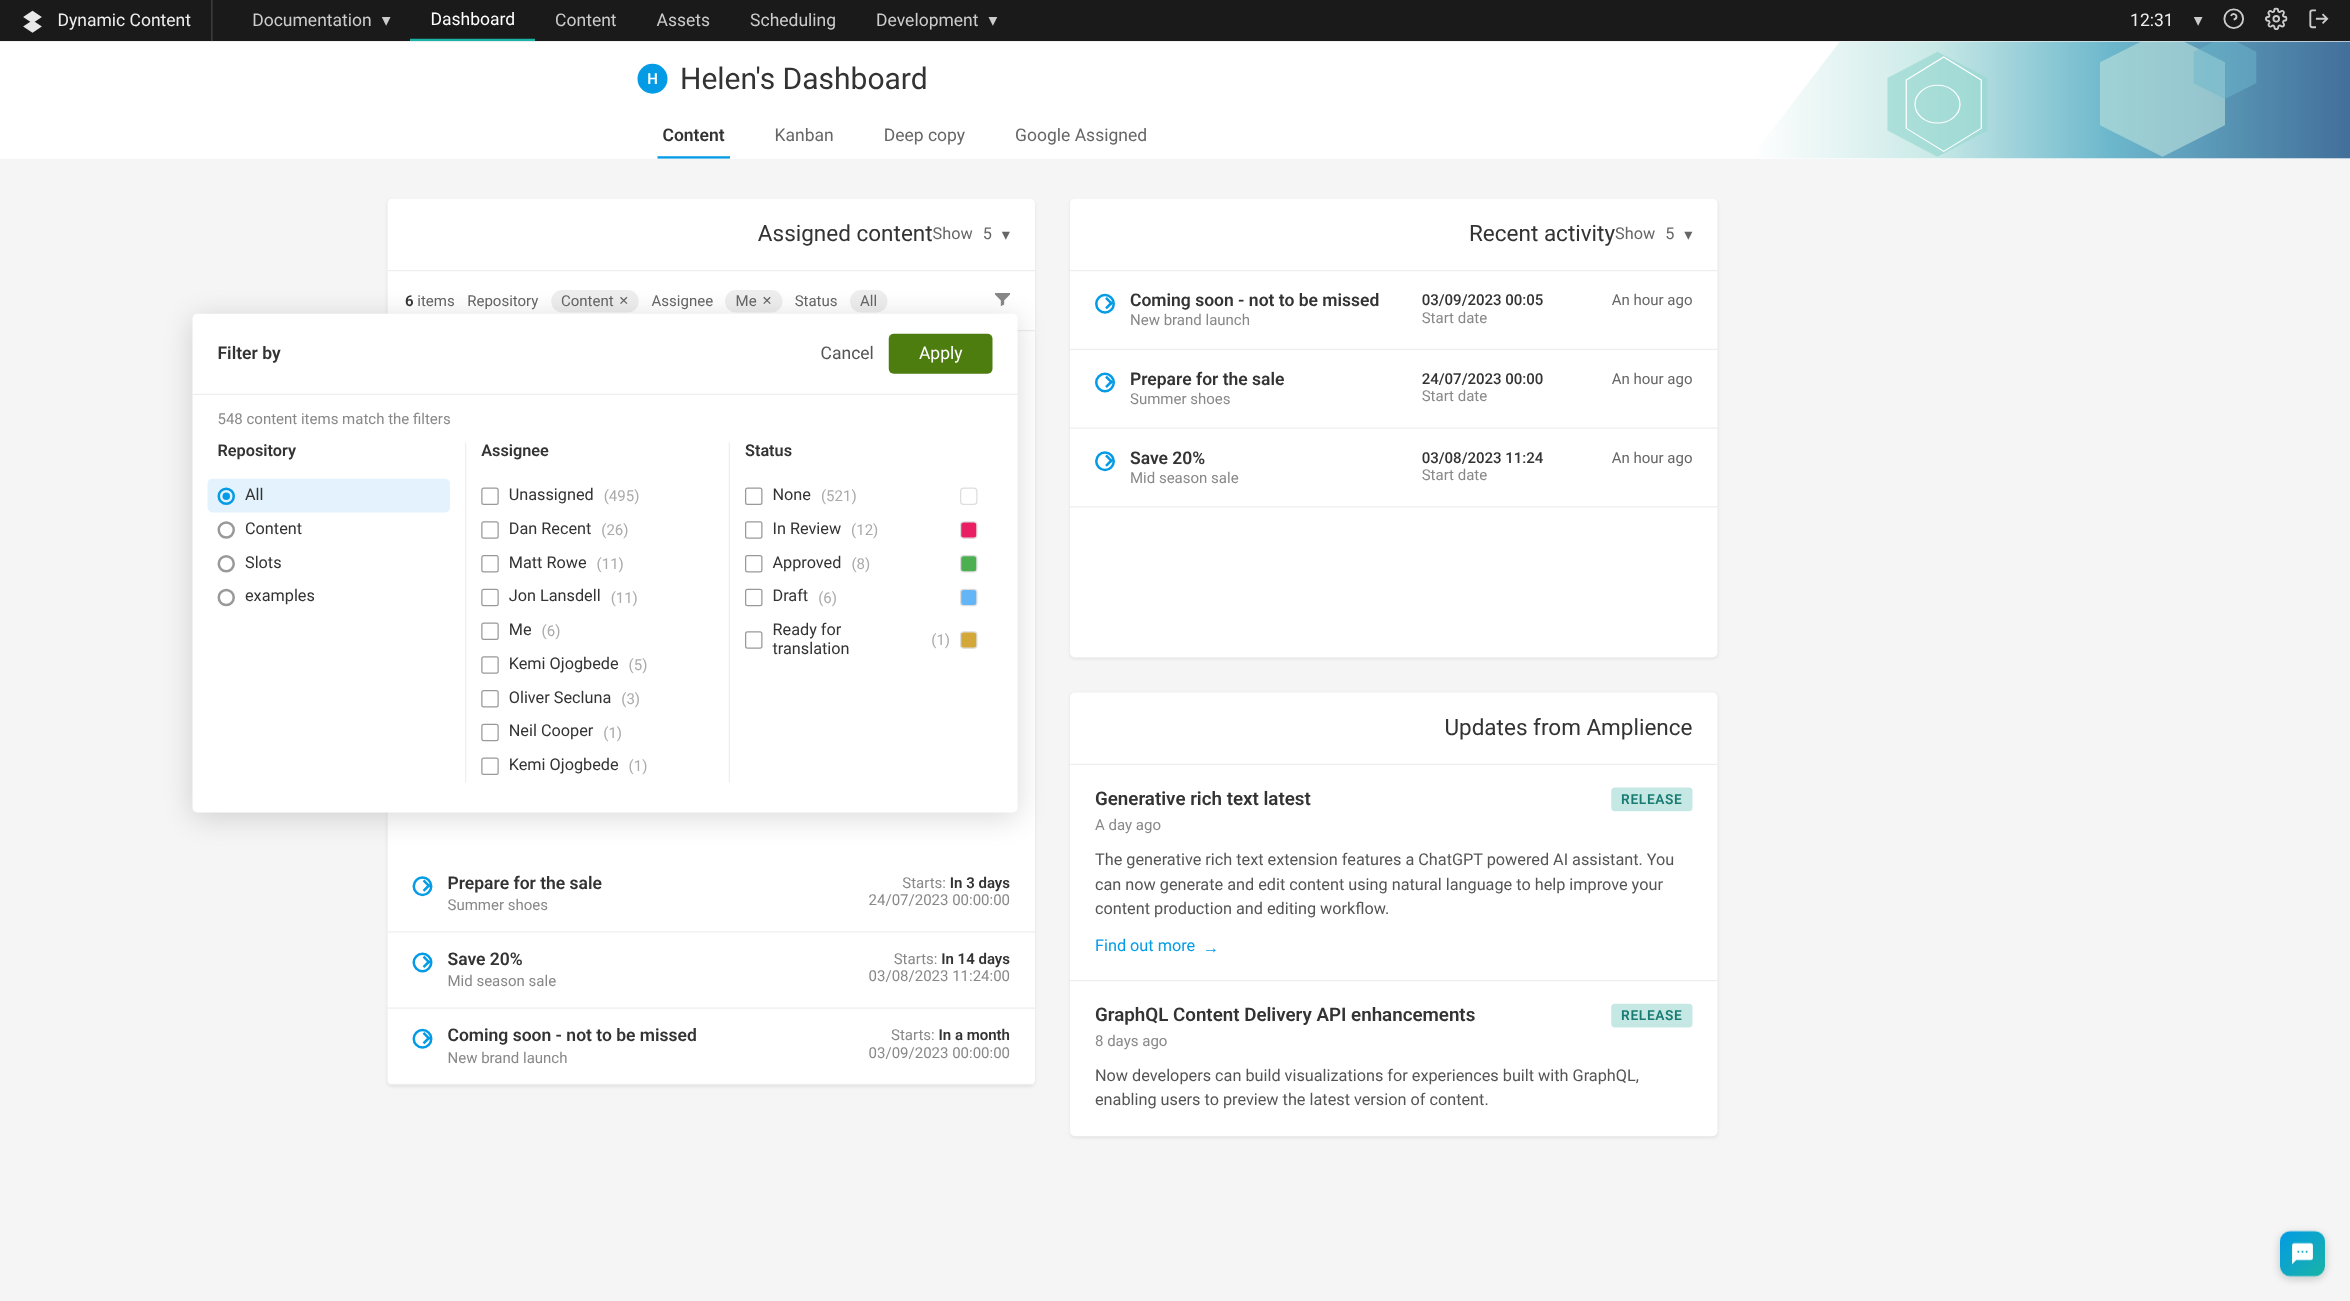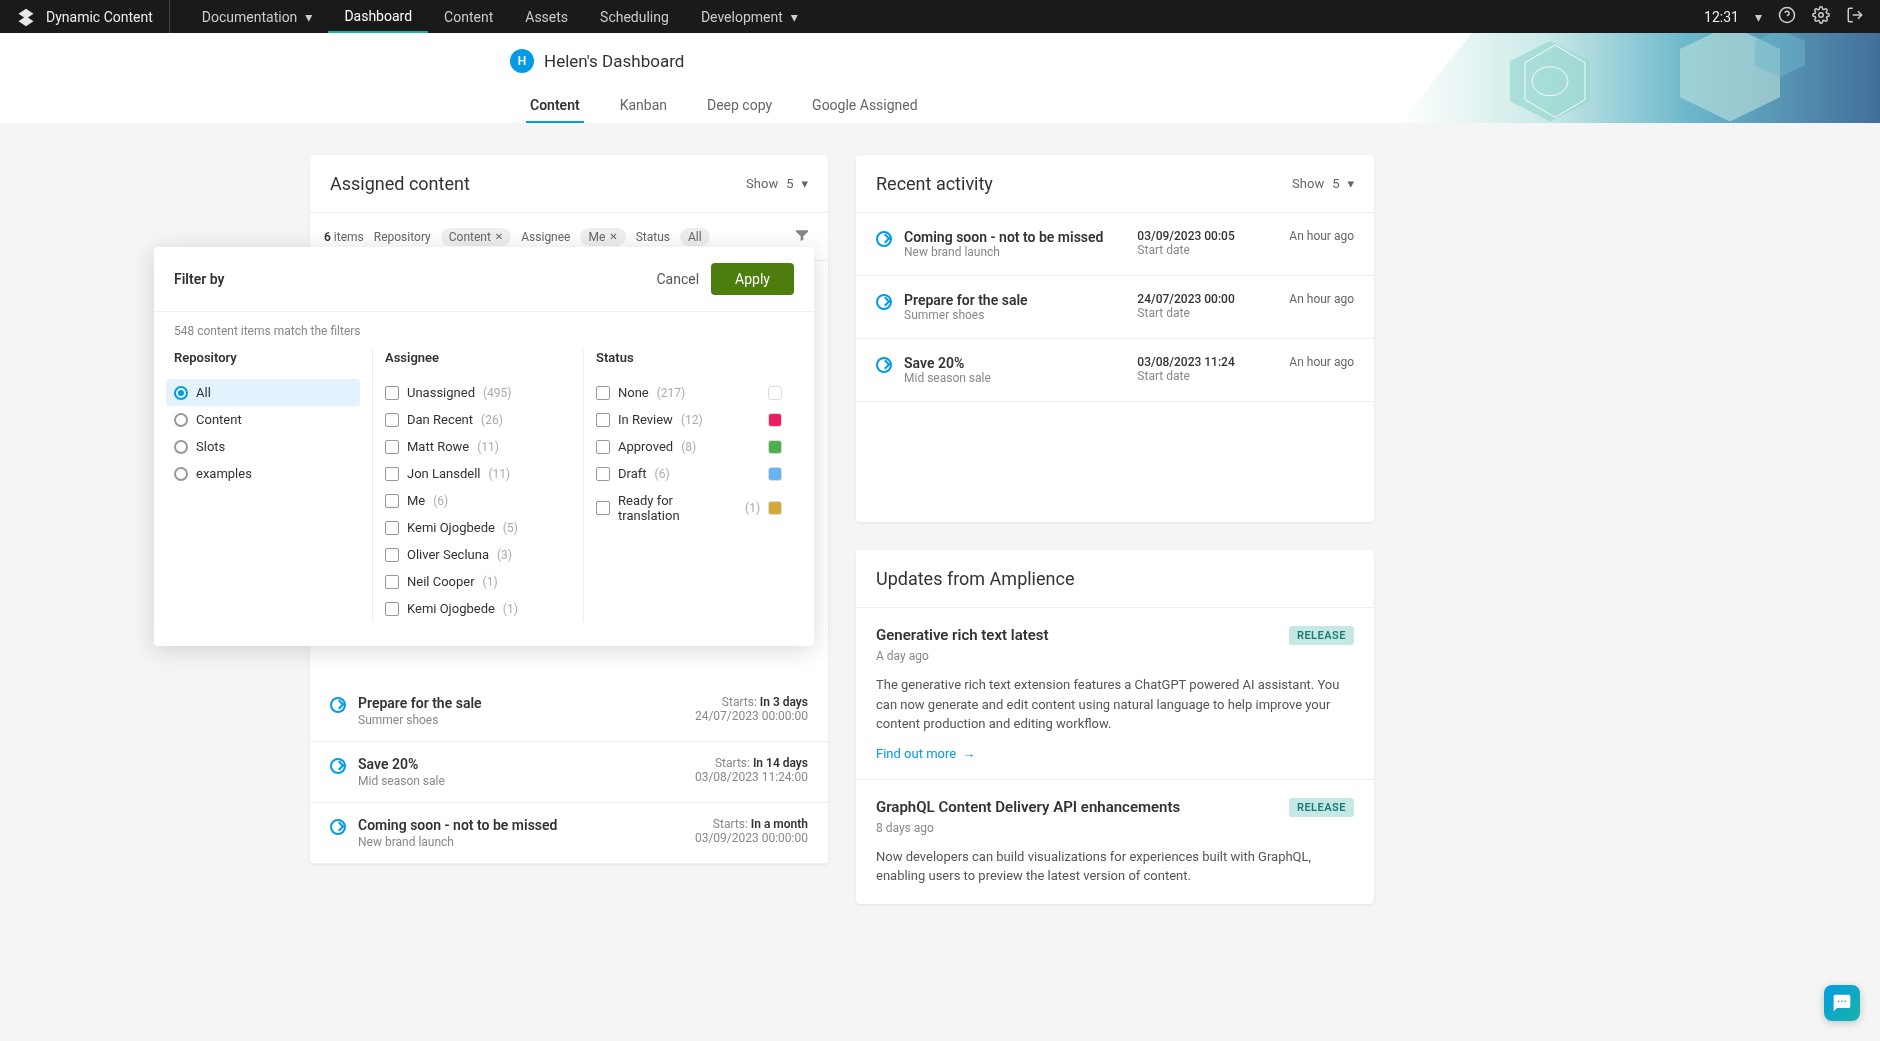--- a/index.html
+++ b/index.html
@@ -12,32 +12,32 @@
 .topbar-item.active { border-bottom: 2px solid #1ab3a6; color: #fff; }
 .topbar-caret { margin-left: 8px; }
 .topbar-spacer { flex: 1; }
 .topbar-right { display: flex; align-items: center; gap: 16px; }
 .topbar-icon { cursor: pointer; color: #ccc; }
 
 .header { background: #fff; padding: 16px 0 0 0; position: relative; overflow: hidden; }
 .header-inner { max-width: 1260px; margin: 0 auto; padding: 0 0 0 0; }
 .header-title-row { display: flex; align-items: center; gap: 10px; padding: 0 0 16px 0; margin-left: 200px; }
 .header-avatar { width: 24px; height: 24px; border-radius: 50%; background: #039be5; color: #fff; display: flex; align-items: center; justify-content: center; font-size: 12px; font-weight: 600; }
-.header-title { font-size: 17px; font-weight: 400; color: #333; }
+.header-title { font-size: 24px; font-weight: 400; color: #333; }
 .header-tabs { display: flex; gap: 32px; margin-left: 216px; }
 .header-tab { padding: 8px 4px; cursor: pointer; color: #666; border-bottom: 2px solid transparent; font-size: 14px; }
 .header-tab.active { color: #333; border-bottom: 2px solid #039be5; font-weight: 600; }
 .header-deco { position: absolute; right: 0; top: 0; height: 100%; width: 480px; background: linear-gradient(90deg, #fff 0%, #c5e8e5 30%, #5db0c7 60%, #2d5f8f 100%); opacity: 0.9; clip-path: polygon(15% 0, 100% 0, 100% 100%, 0% 100%); }
 
 .main { max-width: 1260px; margin: 32px auto; display: flex; gap: 28px; padding: 0 0; }
 .col-left { width: 518px; position: relative; }
 .col-right { width: 518px; }
 
 .card { background: #fff; border-radius: 4px; box-shadow: 0 1px 3px rgba(0,0,0,0.08); }
-.card-header { display: flex; align-items: center; justify-content: space-between; padding: 18px 20px; border-bottom: 1px solid #eee; }
+.card-header { display: flex; align-items: center; justify-content: flex-end; padding: 18px 20px; border-bottom: 1px solid #eee; }
 .card-title { font-size: 18px; font-weight: 400; color: #333; }
 .show-ctrl { display: flex; align-items: center; gap: 8px; font-size: 13px; color: #666; cursor: pointer; }
 
 .filter-row { display: flex; align-items: center; gap: 10px; padding: 10px 14px; font-size: 12px; color: #666; border-bottom: 1px solid #eee; }
 .filter-count { font-weight: 600; color: #333; }
 .filter-chip { background: #eee; border-radius: 10px; padding: 2px 8px; display: flex; align-items: center; gap: 4px; font-size: 12px; }
 .chip-x { cursor: pointer; font-size: 10px; }
 .filter-icon { margin-left: auto; padding: 4px; cursor: pointer; color: #888; }
 
 .filter-popover { position: absolute; top: 92px; right: 12px; width: 660px; background: #fff; border-radius: 4px; box-shadow: 0 4px 24px rgba(0,0,0,0.15); z-index: 10; }
@@ -328,21 +328,21 @@
                 <span class="count">(1)</span>
               </div>
             </div>
         </div>
         <div class="popover-col">
           <div class="popover-col-title">Status</div>
           <div id="status-list">
               <div class="check-row">
                 <span class="box"></span>
                 <span>None</span> 
-                <span class="count">(217)</span>
+                <span class="count">(521)</span>
                 <span class="swatch" style="background:#fff;border:1px solid #ddd"></span>
               </div>
               <div class="check-row">
                 <span class="box"></span>
                 <span>In Review</span> 
                 <span class="count">(12)</span>
                 <span class="swatch" style="background:#e91e63;border:1px solid #ddd"></span>
               </div>
               <div class="check-row">
                 <span class="box"></span>

